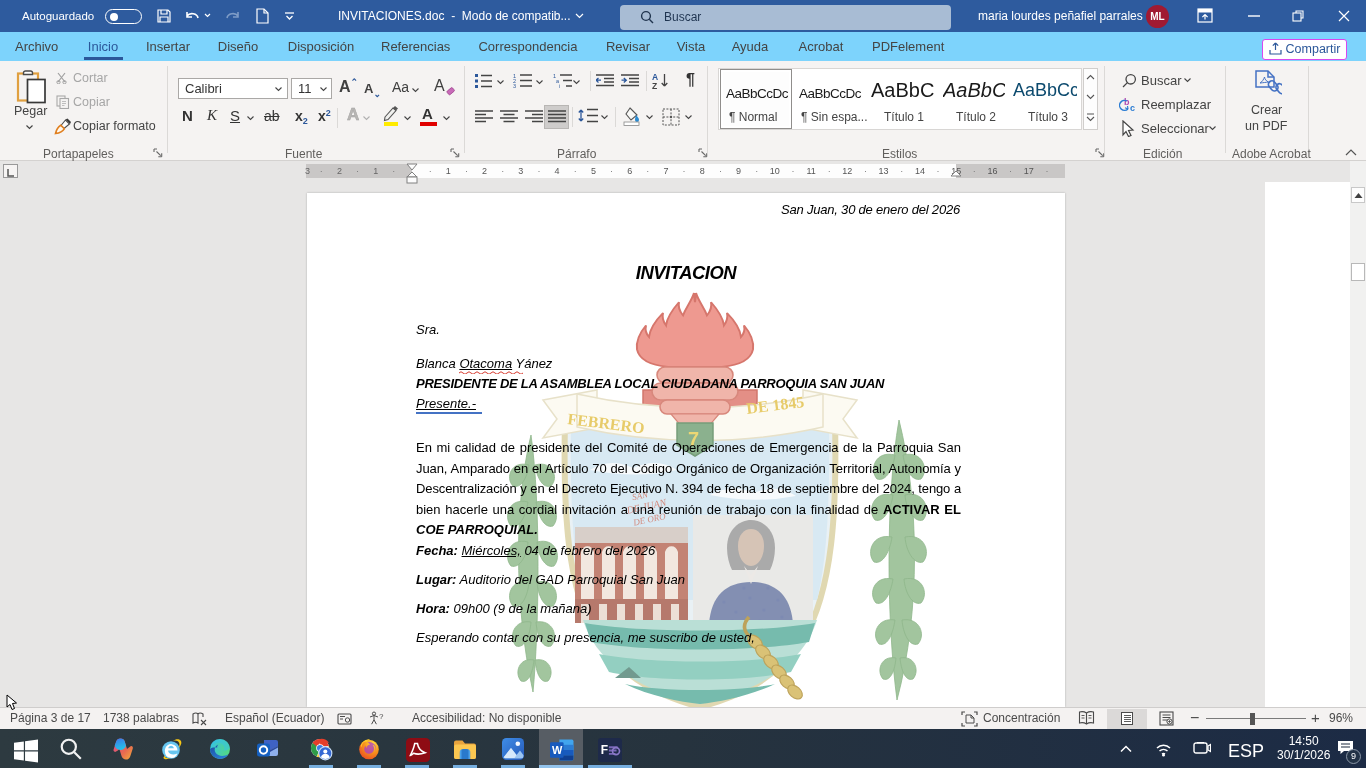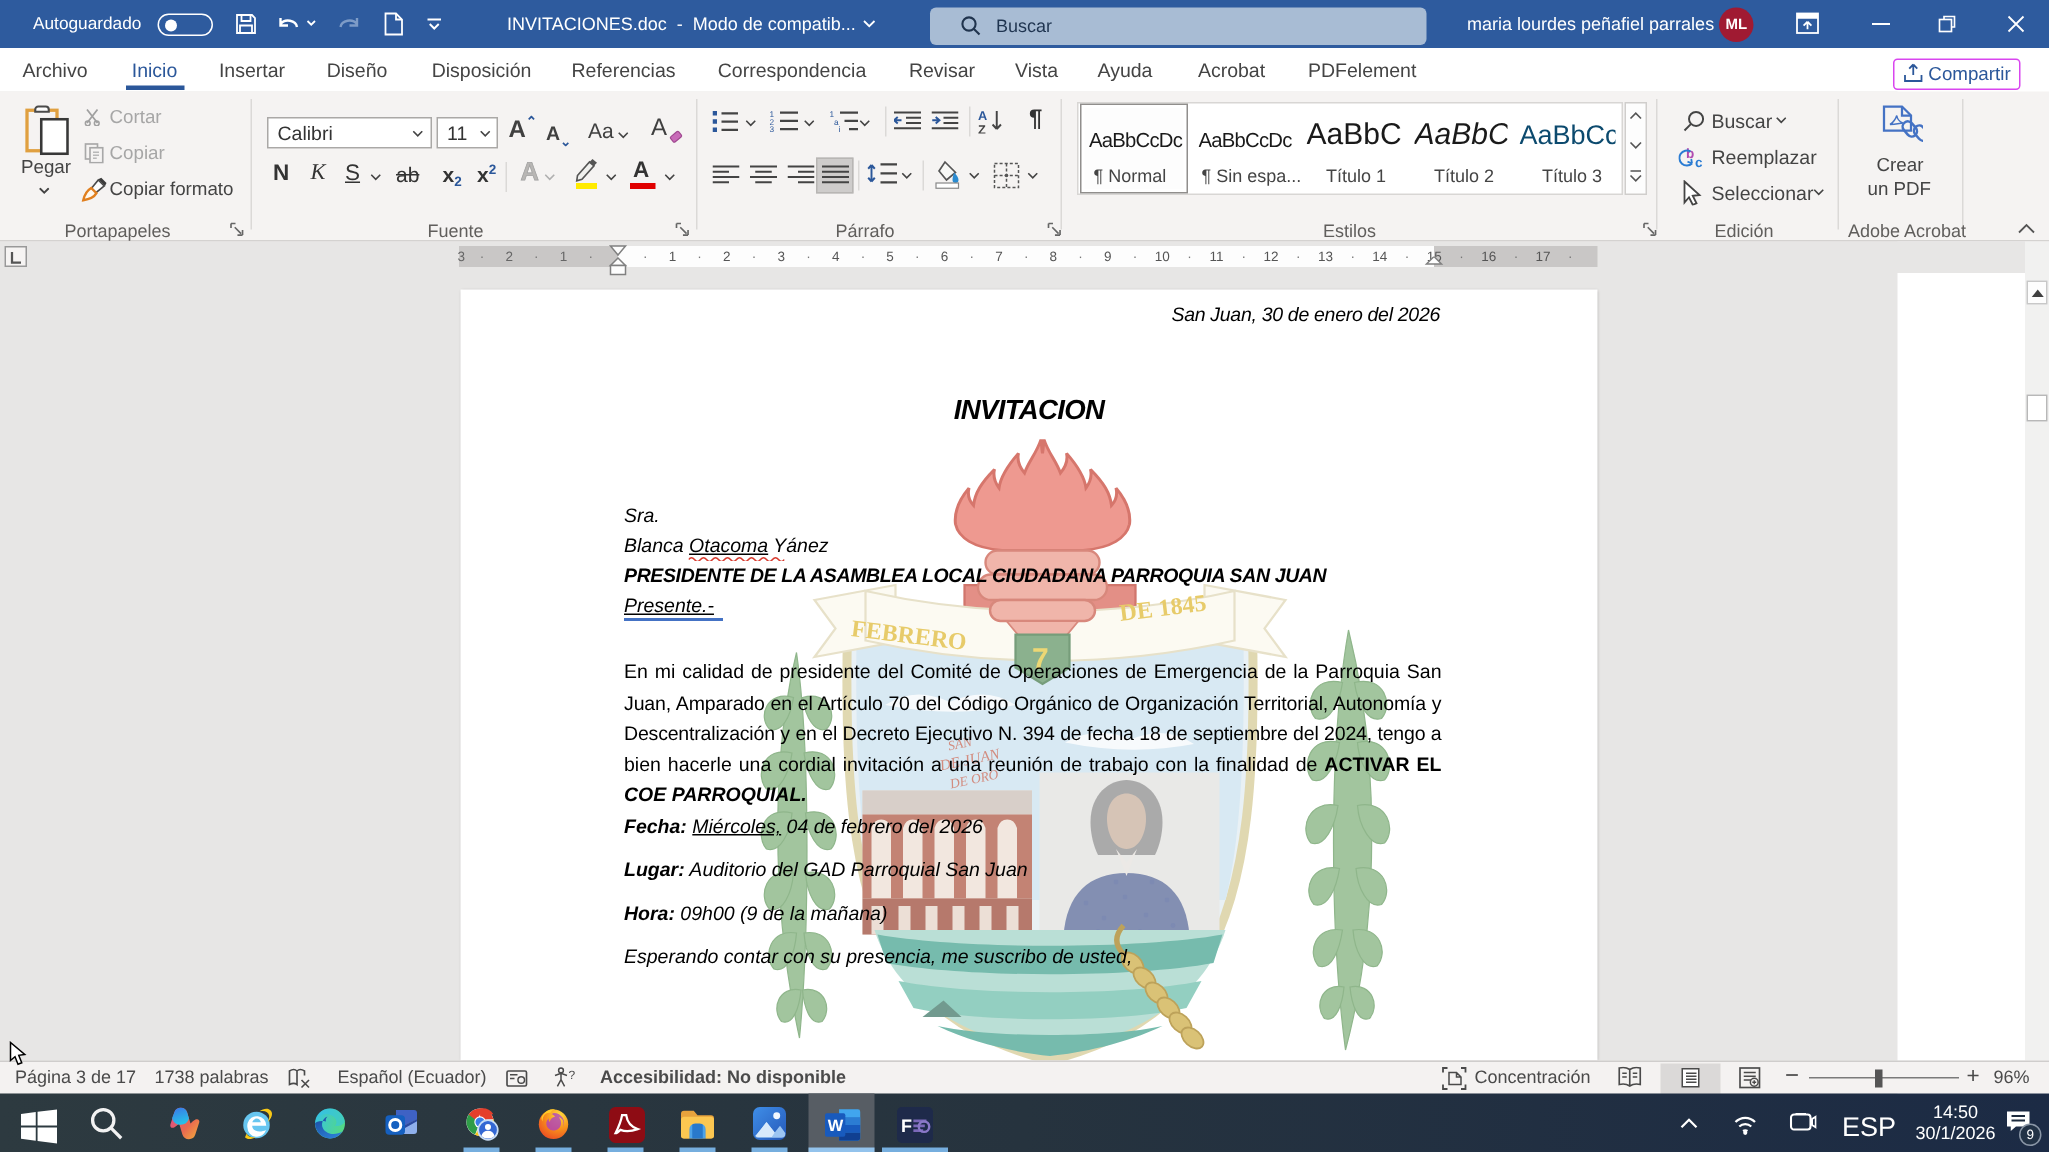--- a/index.html
+++ b/index.html
@@ -9,21 +9,21 @@
 
 
 #titlebar { position:absolute; left:0; top:0; width:1366px; height:32px; background:#2e5b9e; color:#fff; }
 #titlebar .t { position:absolute; font-size:12px; color:#fff; white-space:nowrap; }
 #savetoggle { position:absolute; left:105px; top:9px; width:37px; height:15px; border:1px solid #fff; border-radius:8px; }
 #savetoggle .dot { position:absolute; left:4px; top:3px; width:8px; height:8px; border-radius:50%; background:#fff; }
 #searchbox { position:absolute; left:620px; top:5px; width:331px; height:25px; background:#a8bcd4; border-radius:4px; }
 #avatar { position:absolute; left:1146px; top:5px; width:23px; height:23px; border-radius:50%; background:#a01a32; color:#fff; font-size:10px; text-align:center; line-height:23px; font-weight:bold; }
 
 
-#tabrow { position:absolute; left:0; top:32px; width:1366px; height:29px; background:#ffffff; }
+#tabrow { position:absolute; left:0; top:32px; width:1366px; height:29px; background:#7dd3fc; }
 #tabrow .tab { position:absolute; top:0; height:29px; line-height:29px; font-size:13px; color:#444; text-align:center; }
 #tabrow .active { color:#2b579a; }
 #inicio-underline { position:absolute; left:84px; top:57px; width:39px; height:3px; background:#2b579a; }
 #compartir { position:absolute; left:1262px; top:39px; width:85px; height:21px; background:#fff; border:1px solid #d946ef; border-radius:3px; color:#2b579a; font-size:12.5px; text-align:center; line-height:19px; }
 
 
 #ribbon { position:absolute; left:0; top:61px; width:1366px; height:100px; background:#f5f3f2; border-bottom:1px solid #d4d2d0; }
 .gsep { position:absolute; top:5px; width:1px; height:87px; background:#dbd9d7; }
 .glabel { position:absolute; top:86px; font-size:12px; color:#605e5c; white-space:nowrap; }
 .launcher { position:absolute; top:87px; width:11px; height:11px; }
@@ -539,21 +539,21 @@
         <rect x="157" y="93" width="86" height="17" rx="8.5"></rect>
         <rect x="165" y="110" width="70" height="14" rx="7"></rect>
       </g>
       <path d="M176 124 l48 0 -10 12 h-28 z" fill="#eda396" stroke="#cf6b5c" stroke-width="1.2"></path>
       <path d="M182 133 h36 v22 l-18 11 l-18 -11 z" fill="#6f9e72" stroke="#55855a" stroke-width="1.5"></path>
       <text x="193" y="156" font-size="20" font-weight="bold" fill="#e8ce52">7</text>
     </svg>
 
     <div class="dt" style="right:105px; top:9px; letter-spacing:-0.2px;">San Juan, 30 de enero del 2026</div>
     <div class="dt" style="left:0; top:69px; width:758px; text-align:center; font-weight:bold; font-size:18.4px; letter-spacing:-0.45px;">INVITACION</div>
-    <div class="dt" style="left:109px; top:143px;">Sra.</div>
+    <div class="dt" style="left:109px; top:129px;">Sra.</div>
     <div class="dt" style="left:109px; top:163px;">Blanca <span id="otac">Otacoma</span> Yánez</div>
     <div class="dt" style="left:109px; top:183px; font-weight:bold; letter-spacing:-0.25px;" id="presline">PRESIDENTE DE LA ASAMBLEA LOCAL CIUDADANA PARROQUIA SAN JUAN</div>
     <div class="dt" style="left:109px; top:203px;"><span id="presente">Presente.-</span></div>
     <svg class="abs" style="left:152px; top:177px;" width="64" height="4" viewBox="0 0 64 4">
         <path d="M0 3 q2 -2.5 4 0 t4 0 t4 0 t4 0 t4 0 t4 0 t4 0 t4 0 t4 0 t4 0 t4 0 t4 0 t4 0 t4 0 t4 0 t4 0" fill="none" stroke="#d83b2f" stroke-width="1"></path>
       </svg>
     <div class="abs" style="left:109px; top:219px; width:66px; height:2px; background:#4472c4;"></div>
     <div class="jline" style="top:247px;">En mi calidad de presidente del Comité de Operaciones de Emergencia de la Parroquia San</div>
     <div class="jline" style="top:267.5px; letter-spacing:-0.08px;">Juan, Amparado en el Artículo 70 del Código Orgánico de Organización Territorial, Autonomía y</div>
     <div class="jline" style="top:288px; letter-spacing:-0.12px;">Descentralización y en el Decreto Ejecutivo N. 394 de fecha 18 de septiembre del 2024, tengo a</div>
@@ -585,21 +585,21 @@
     <svg class="abs" style="left:337px; top:4px;" width="15" height="14" viewBox="0 0 15 14">
         <rect x="1" y="2" width="13" height="10" rx="1" fill="none" stroke="#4a4a4a" stroke-width="1.1"></rect>
         <path d="M3 4.5 h5 M3 7 h3" stroke="#4a4a4a" stroke-width="1"></path>
         <circle cx="10.5" cy="8" r="2.2" fill="none" stroke="#4a4a4a" stroke-width="1"></circle>
       </svg>
     <svg class="abs" style="left:368px; top:3px;" width="17" height="15" viewBox="0 0 17 15">
         <circle cx="6" cy="2.6" r="1.6" fill="none" stroke="#4a4a4a" stroke-width="1"></circle>
         <path d="M2 6 l4 -1.5 4 1.5 M6 4.8 v4 M6 8.8 l-2.4 4.4 M6 8.8 l2.4 4.4" fill="none" stroke="#4a4a4a" stroke-width="1"></path>
         <text x="11" y="8" font-size="8" fill="#4a4a4a">?</text>
       </svg>
-    <div class="s" style="left:400px;font-weight:bold;">Accesibilidad: No disponible</div>
+    <div class="s" style="left:412px;">Accesibilidad: No disponible</div>
     <svg class="abs" style="left:961px; top:3px;" width="17" height="16" viewBox="0 0 17 16">
         <path d="M1 4 v-3 h3 M13 1 h3 v3 M16 12 v3 h-3 M4 15 h-3 v-3" fill="none" stroke="#4a4a4a" stroke-width="1.2"></path>
         <path d="M5 4 h5 l3 3 v5 h-8 z M10 4 v3 h3" fill="none" stroke="#4a4a4a" stroke-width="1"></path>
       </svg>
     <div class="s" style="left:983px;">Concentración</div>
     <svg class="abs" style="left:1078px; top:3px;" width="17" height="15" viewBox="0 0 17 15">
         <path d="M8.5 2 q-3 -2 -7 -1 v11 q4 -1 7 1 q3 -2 7 -1 v-11 q-4 -1 -7 1 z M8.5 2 v11" fill="none" stroke="#4a4a4a" stroke-width="1.1"></path>
         <path d="M3.5 4.5 h3 M3.5 7 h3 M10.5 4.5 h3 M10.5 7 h3" stroke="#4a4a4a" stroke-width="0.9"></path>
       </svg>
     <div class="abs" style="left:1107px; top:1px; width:40px; height:21px; background:#dbd9d8;"></div>

